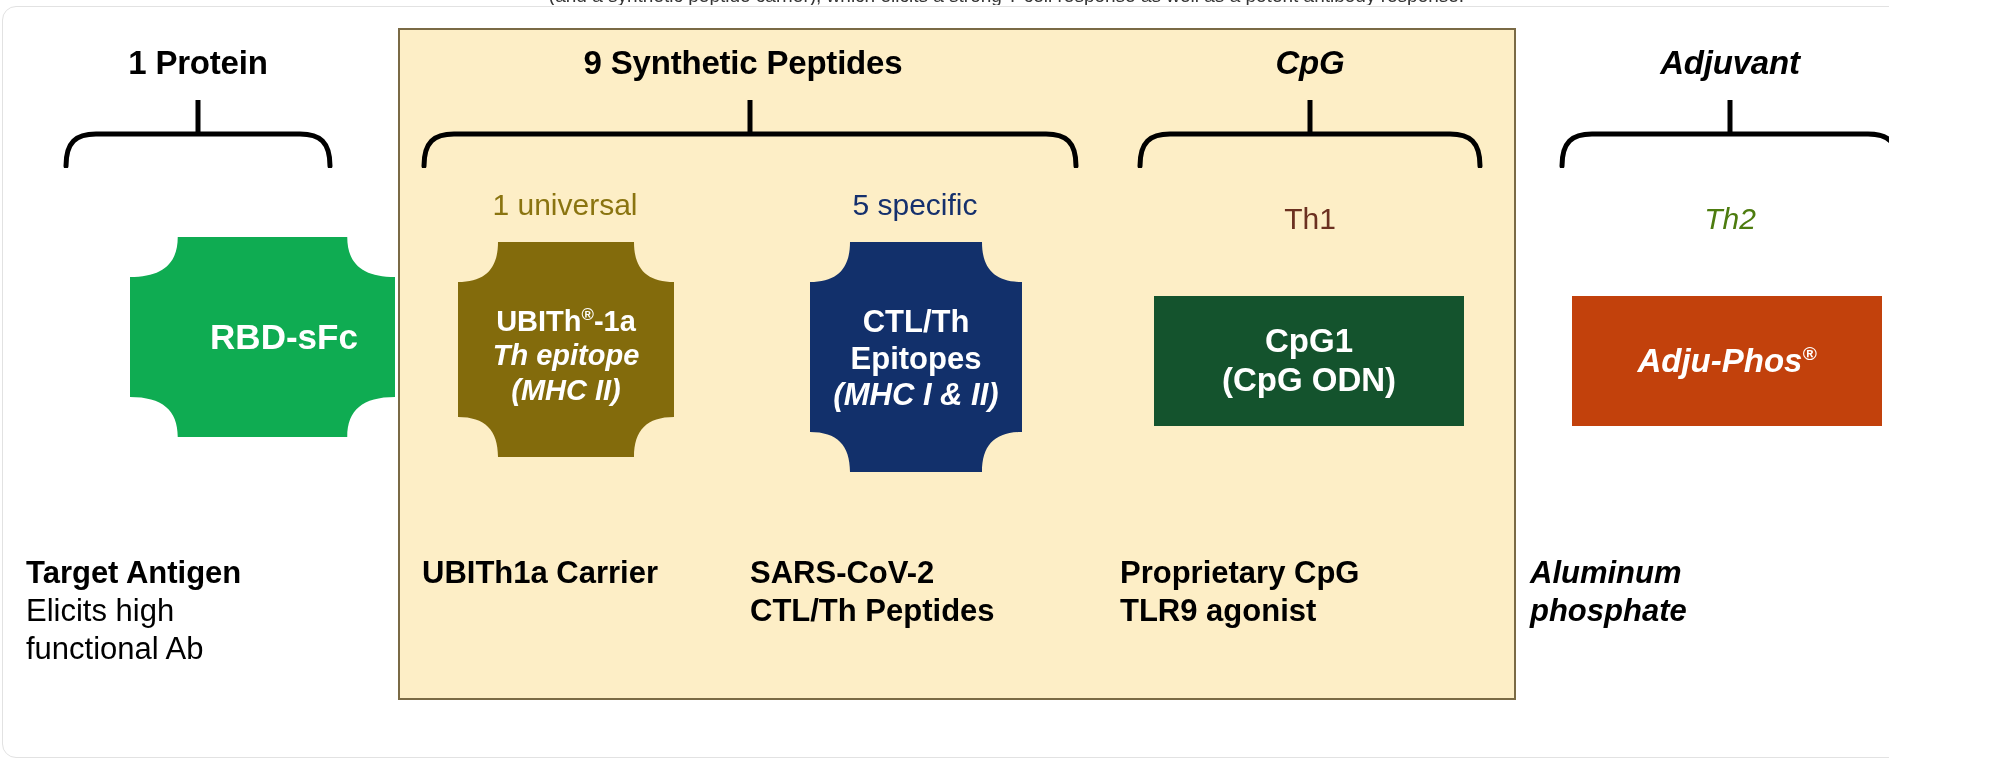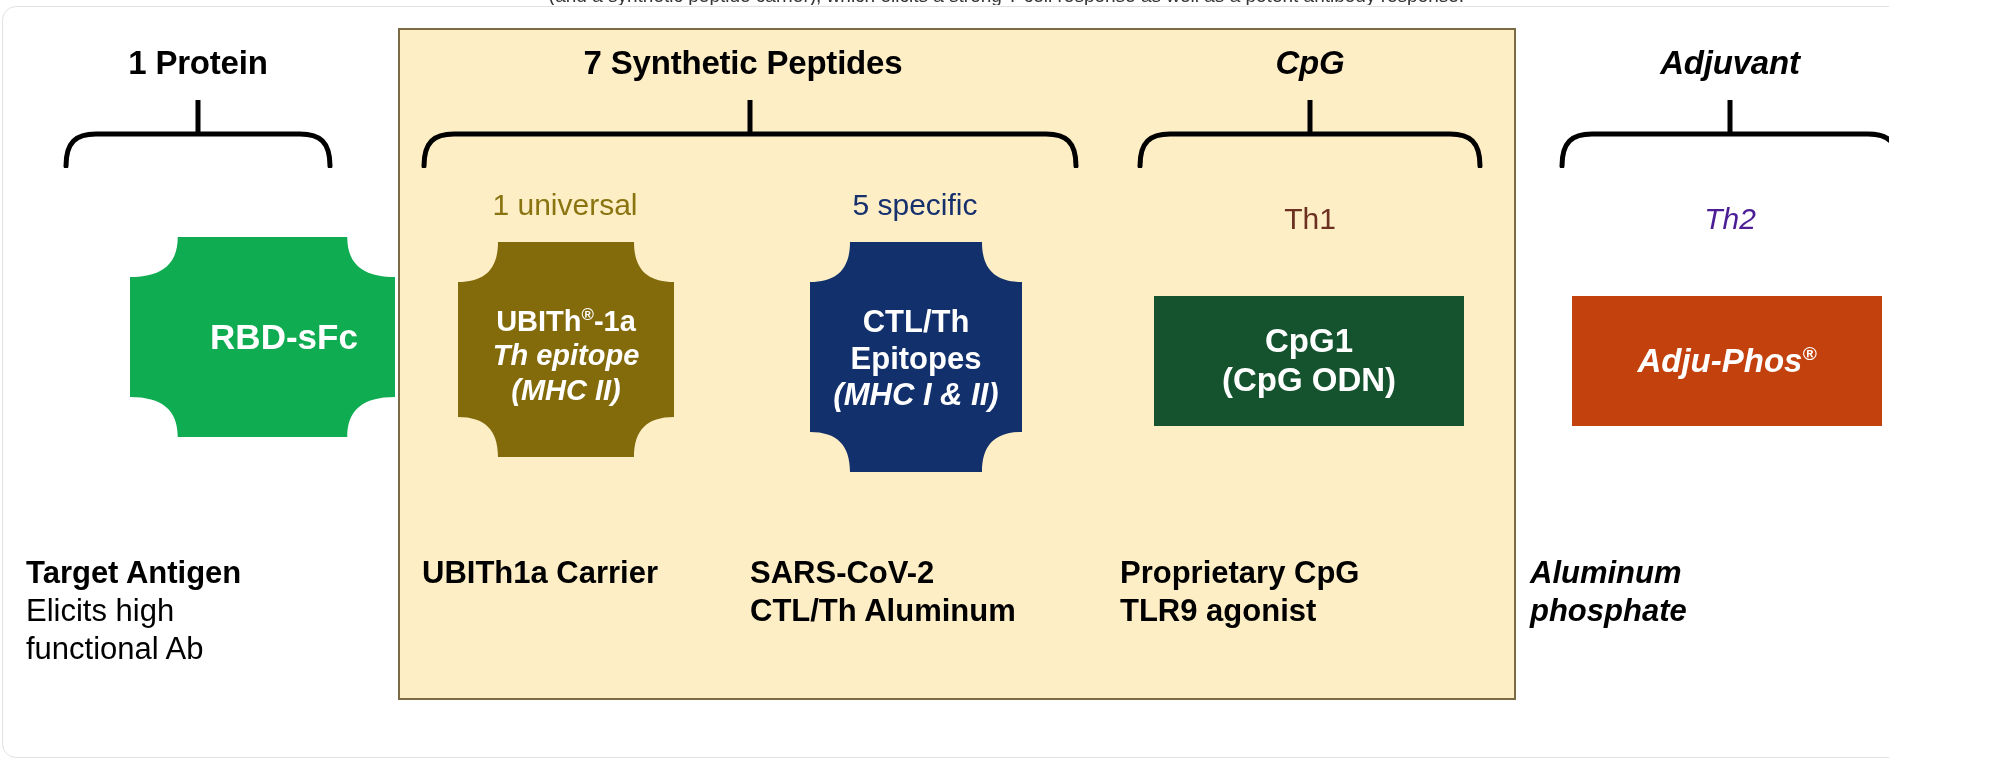--- a/index.html
+++ b/index.html
@@ -156,21 +156,21 @@
       </div>
     </div>
     <div class="caption" style="top:554px;">
       <span class="b">Target Antigen</span>
       <span class="n">Elicits high</span>
       <span class="n">functional Ab</span>
     </div>
   </div>
 
   <div class="col" style="left:398px; width:690px;">
-    <div class="col-title" style="top:44px;">7 Synthetic Peptides</div>
+    <div class="col-title" style="top:44px;">9 Synthetic Peptides</div>
     <div class="brace" style="left:22px; width:660px; top:100px;">
       <svg viewBox="0 0 660 68" preserveAspectRatio="none">
         <path d="M4 66 C4 42 14 34 34 34 L626 34 C646 34 656 42 656 66" fill="none" stroke="#000000" stroke-width="5" stroke-linecap="round"></path>
         <line x1="330" y1="0" x2="330" y2="34" stroke="#000000" stroke-width="5"></line>
       </svg>
     </div>
   </div>
 
   <div class="col" style="left:430px; width:270px;">
     <div class="sublabel" style="top:188px; color:#8a7410;">1 universal</div>
@@ -204,21 +204,21 @@
         </svg>
       </div>
       <div class="shape-label" style="font-size:31px; margin-top:4px;">
         <span class="ln">CTL/Th</span>
         <span class="ln">Epitopes</span>
         <span class="ital">(MHC I &amp; II)</span>
       </div>
     </div>
     <div class="caption" style="top:554px; width:330px; left:-40px;">
       <span class="b">SARS-CoV-2</span>
-      <span class="b">CTL/Th Aluminum</span>
+      <span class="b">CTL/Th Peptides</span>
     </div>
   </div>
 
   <div class="col" style="left:1120px; width:380px;">
     <div class="col-title" style="top:44px;font-style:italic;">CpG</div>
     <div class="brace" style="left:16px; width:348px; top:100px;">
       <svg viewBox="0 0 348 68" preserveAspectRatio="none">
         <path d="M4 66 C4 42 14 34 34 34 L314 34 C334 34 344 42 344 66" fill="none" stroke="#000000" stroke-width="5" stroke-linecap="round"></path>
         <line x1="174" y1="0" x2="174" y2="34" stroke="#000000" stroke-width="5"></line>
       </svg>
@@ -237,21 +237,21 @@
   </div>
 
   <div class="col" style="left:1530px; width:400px;font-style:italic;">
     <div class="col-title" style="top:44px;">Adjuvant</div>
     <div class="brace" style="left:28px; width:344px; top:100px;">
       <svg viewBox="0 0 344 68" preserveAspectRatio="none">
         <path d="M4 66 C4 42 14 34 34 34 L310 34 C330 34 340 42 340 66" fill="none" stroke="#000000" stroke-width="5" stroke-linecap="round"></path>
         <line x1="172" y1="0" x2="172" y2="34" stroke="#000000" stroke-width="5"></line>
       </svg>
     </div>
-    <div class="sublabel" style="top:202px; color:#4c1d95;">Th2</div>
+    <div class="sublabel" style="top:202px; color:#4d7c0f;">Th2</div>
     <div class="rect-box" style="left:42px; top:296px; width:310px; height:130px; background:#c2410c;">
         <div class="shape-label" style="font-size:33px;">
           <span class="ln">
             <span>Adju-Phos<sup class="reg">®</sup></span>
           </span>
         </div>
     </div>
     <div class="caption" style="top:554px;">
       <span class="b">Aluminum</span>
       <span class="b">phosphate</span>

